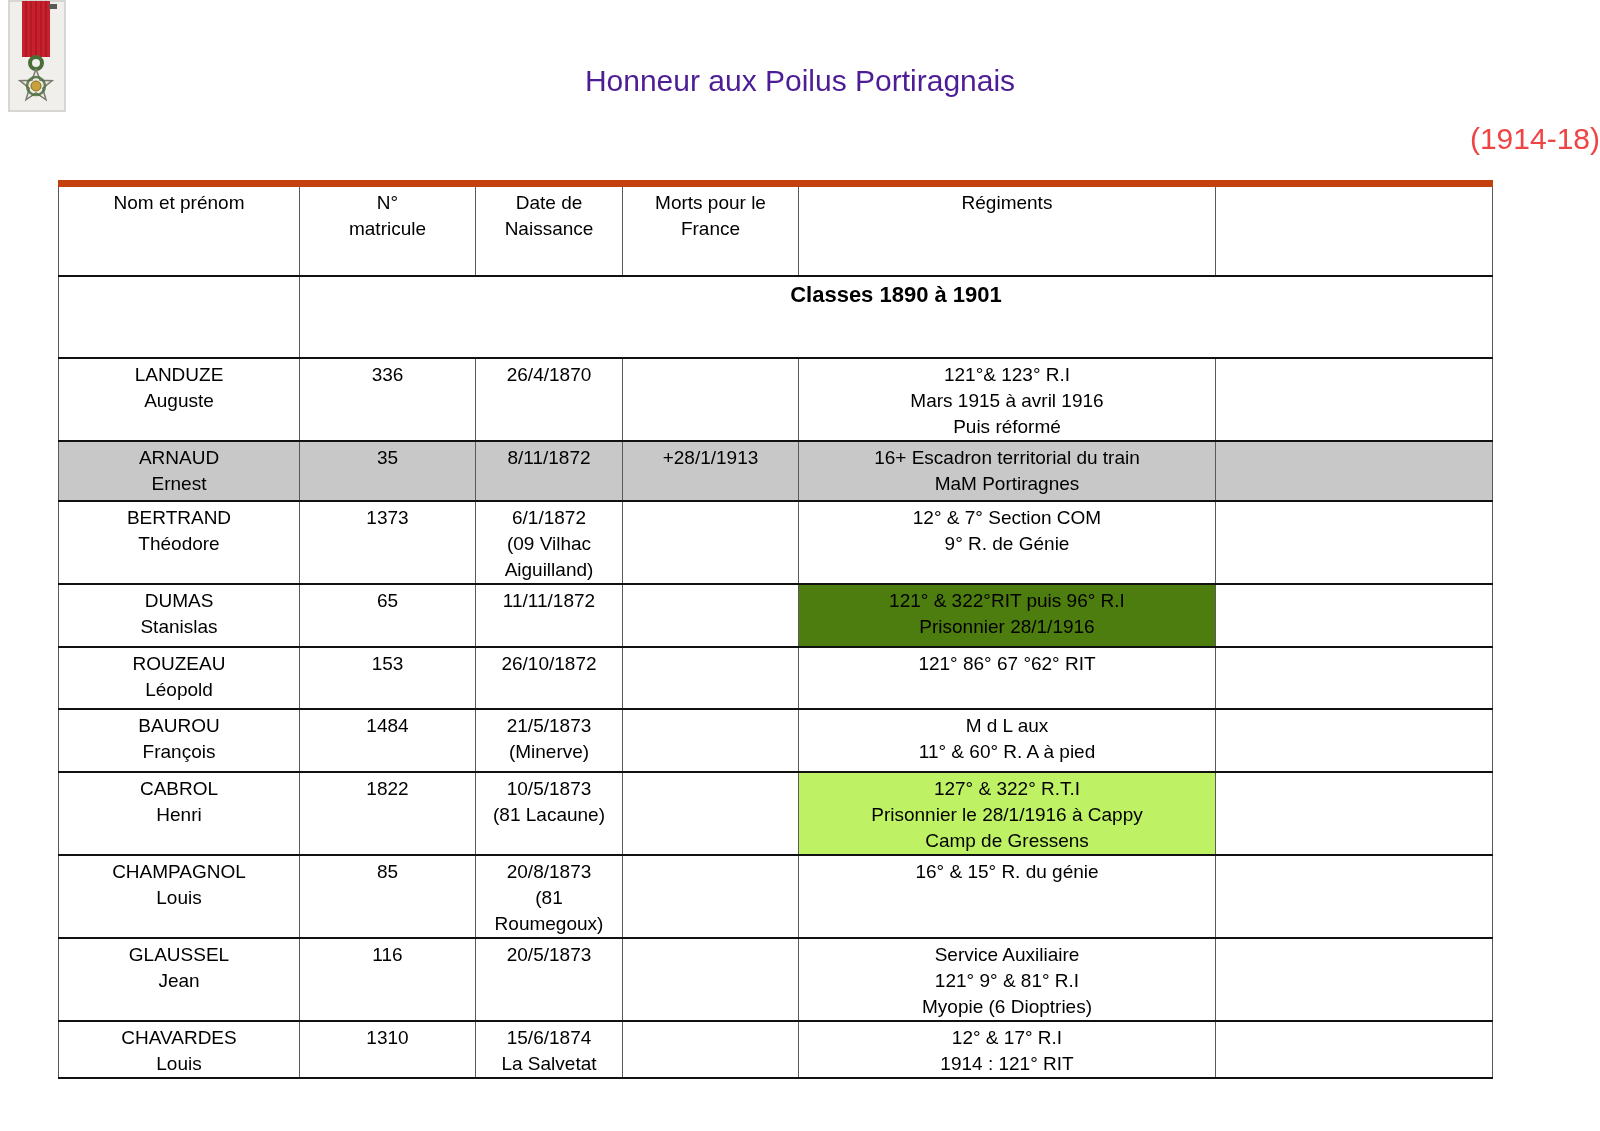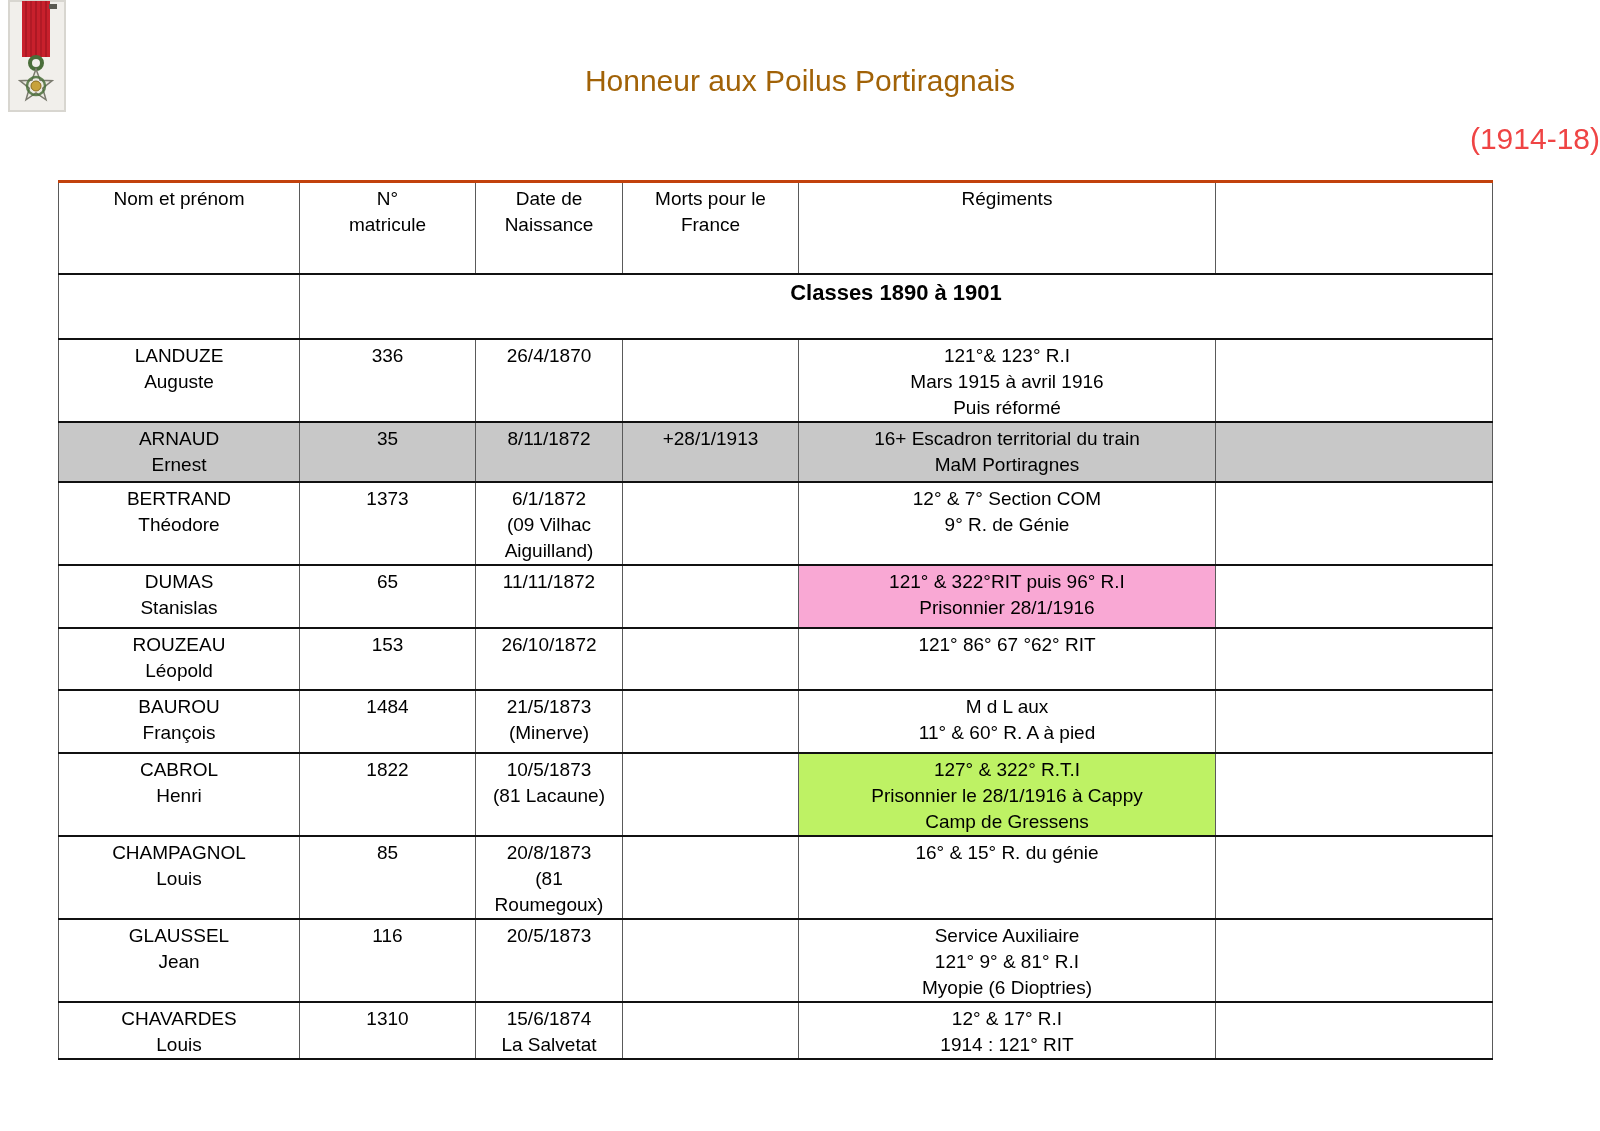--- a/index.html
+++ b/index.html
@@ -10,21 +10,21 @@
     font-family:"Liberation Sans","DejaVu Sans",sans-serif;
     color:#000;
     position:relative;
     overflow:hidden;
   }
   .medal { position:absolute; top:0; left:8px; }
   .title {
     margin:0; padding-top:64px;
     text-align:center;
     font-size:30px; font-weight:400;
-    color:#a16207;
+    color:#4c1d95;
   }
   .subtitle {
     margin:0; padding-top:24px;
     text-align:right;
     font-size:30px; font-weight:400;
     color:#ef4444;
   }
   table.poilus {
     border-collapse:collapse;
     table-layout:fixed;
@@ -38,22 +38,22 @@
     border-bottom:2px solid #111;
     vertical-align:top;
     text-align:center;
     padding:3px 4px 0 4px;
     font-size:19px;
     font-weight:400;
     line-height:26px;
     white-space:pre-line;
     overflow:hidden;
   }
-  table.poilus thead th { border-top:3px solid #c2410c; height:92px; }
-  tr.classes-row { height:65px; }
+  table.poilus thead th { border-top:7px solid #c2410c; height:92px; }
+  tr.classes-row { height:82px; }
   tr.classes-row td { font-weight:700; font-size:22px; padding-top:5px; }
   td.name-cell { font-size:21px; line-height:30px; }
 </style>
 </head>
 <body>
 
 <svg class="medal" width="58" height="112" viewBox="0 0 58 112">
   <rect width="58" height="112" fill="#f1efeb"></rect>
   <rect x="1" y="1" width="56" height="110" fill="none" stroke="#d8d6d0" stroke-width="2"></rect>
 
@@ -135,21 +135,21 @@
         <td>12° &amp; 7° Section COM
 9° R. de Génie</td>
         <td></td>
       </tr>
       <tr style="height: 63px; margin-top: 36px;">
         <td class="name-cell">DUMAS
 Stanislas</td>
         <td>65</td>
         <td>11/11/1872</td>
         <td></td>
-        <td style="background: #f9a8d4;">121° &amp; 322°RIT puis 96° R.I
+        <td style="background: #4d7c0f;">121° &amp; 322°RIT puis 96° R.I
 Prisonnier 28/1/1916</td>
         <td></td>
       </tr>
       <tr style="height: 62px;">
         <td class="name-cell">ROUZEAU
 Léopold</td>
         <td>153</td>
         <td>26/10/1872</td>
         <td></td>
         <td>121° 86° 67 °62° RIT</td>

